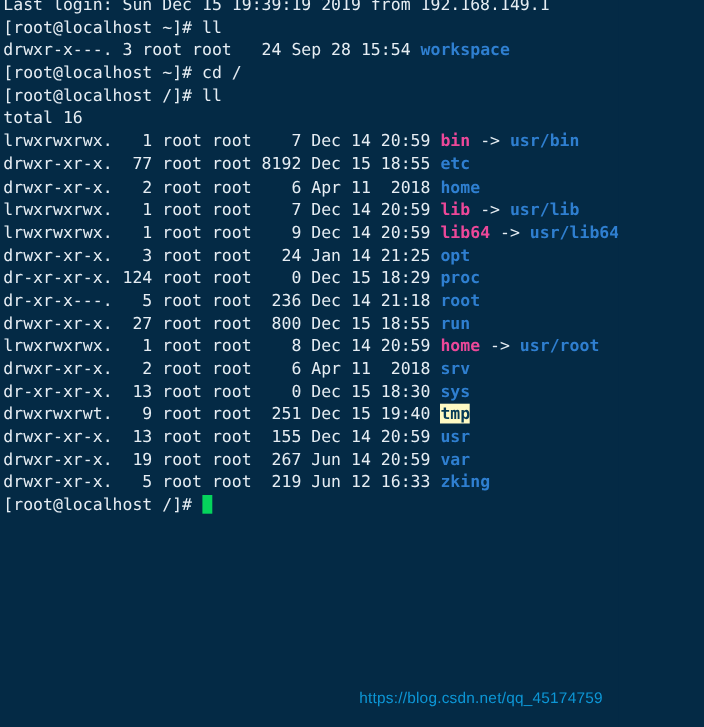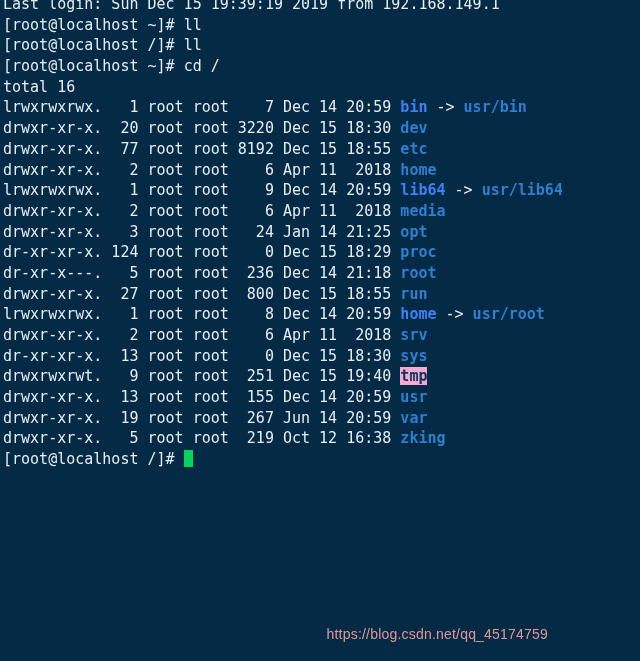--- a/index.html
+++ b/index.html
@@ -29,66 +29,66 @@
     padding: 0;
   }
   .line {
     white-space: pre;
     height: 20.7px;
     padding-left: 3px;
   }
   
   .c-default { color: #e6edf3; }
   .c-dir     { color: #2f7fd0; font-weight: bold; }
-  .c-link    { color: #3b82f6; font-weight: bold; }
-  .c-sticky  { color: #063a56; background: #f9a8d4; font-weight: bold; }
+  .c-link    { color: #ec4899; font-weight: bold; }
+  .c-sticky  { color: #063a56; background: #fef9c3; font-weight: bold; }
 
   .cursor {
     display: inline-block;
     width: 9.6px;
     height: 17px;
     background: #05d45c;
     vertical-align: -3px;
   }
 
   #watermark {
     position: absolute;
     right: 14px;
     bottom: 16px;
     font-family: "Liberation Sans", sans-serif;
     font-size: 14px;
-    color: #fca5a5;
+    color: #0ea5e9;
     opacity: 0.88;
     letter-spacing: 0.2px;
     white-space: nowrap;
   }
 </style>
 </head>
 <body>
 
 <div id="terminal">
   <div id="screen">
       <div class="line"><span class="c-default">Last login: Sun Dec 15 19:39:19 2019 from 192.168.149.1</span></div>
       <div class="line"><span class="c-default">[root@localhost ~]# </span><span class="c-default">ll</span></div>
+      <div class="line"><span class="c-default">drwxr-x---. 3 root root   24 Sep 28 15:54 </span><span class="c-dir">workspace</span></div>
+      <div class="line"><span class="c-default">[root@localhost ~]# </span><span class="c-default">cd /</span></div>
       <div class="line"><span class="c-default">[root@localhost /]# </span><span class="c-default">ll</span></div>
-      <div class="line"><span class="c-default">[root@localhost ~]# </span><span class="c-default">cd /</span></div>
       <div class="line"><span class="c-default">total 16</span></div>
       <div class="line"><span class="c-default">lrwxrwxrwx.   1 root root    7 Dec 14 20:59 </span><span class="c-link">bin</span><span class="c-default"> -&gt; </span><span class="c-dir">usr/bin</span></div>
-      <div class="line"><span class="c-default">drwxr-xr-x.  20 root root 3220 Dec 15 18:30 </span><span class="c-dir">dev</span></div>
       <div class="line"><span class="c-default">drwxr-xr-x.  77 root root 8192 Dec 15 18:55 </span><span class="c-dir">etc</span></div>
       <div class="line"><span class="c-default">drwxr-xr-x.   2 root root    6 Apr 11  2018 </span><span class="c-dir">home</span></div>
+      <div class="line"><span class="c-default">lrwxrwxrwx.   1 root root    7 Dec 14 20:59 </span><span class="c-link">lib</span><span class="c-default"> -&gt; </span><span class="c-dir">usr/lib</span></div>
       <div class="line"><span class="c-default">lrwxrwxrwx.   1 root root    9 Dec 14 20:59 </span><span class="c-link">lib64</span><span class="c-default"> -&gt; </span><span class="c-dir">usr/lib64</span></div>
-      <div class="line"><span class="c-default">drwxr-xr-x.   2 root root    6 Apr 11  2018 </span><span class="c-dir">media</span></div>
       <div class="line"><span class="c-default">drwxr-xr-x.   3 root root   24 Jan 14 21:25 </span><span class="c-dir">opt</span></div>
       <div class="line"><span class="c-default">dr-xr-xr-x. 124 root root    0 Dec 15 18:29 </span><span class="c-dir">proc</span></div>
       <div class="line"><span class="c-default">dr-xr-x---.   5 root root  236 Dec 14 21:18 </span><span class="c-dir">root</span></div>
       <div class="line"><span class="c-default">drwxr-xr-x.  27 root root  800 Dec 15 18:55 </span><span class="c-dir">run</span></div>
       <div class="line"><span class="c-default">lrwxrwxrwx.   1 root root    8 Dec 14 20:59 </span><span class="c-link">home</span><span class="c-default"> -&gt; </span><span class="c-dir">usr/root</span></div>
       <div class="line"><span class="c-default">drwxr-xr-x.   2 root root    6 Apr 11  2018 </span><span class="c-dir">srv</span></div>
       <div class="line"><span class="c-default">dr-xr-xr-x.  13 root root    0 Dec 15 18:30 </span><span class="c-dir">sys</span></div>
       <div class="line"><span class="c-default">drwxrwxrwt.   9 root root  251 Dec 15 19:40 </span><span class="c-sticky">tmp</span></div>
       <div class="line"><span class="c-default">drwxr-xr-x.  13 root root  155 Dec 14 20:59 </span><span class="c-dir">usr</span></div>
       <div class="line"><span class="c-default">drwxr-xr-x.  19 root root  267 Jun 14 20:59 </span><span class="c-dir">var</span></div>
-      <div class="line"><span class="c-default">drwxr-xr-x.   5 root root  219 Oct 12 16:38 </span><span class="c-dir">zking</span></div>
+      <div class="line"><span class="c-default">drwxr-xr-x.   5 root root  219 Jun 12 16:33 </span><span class="c-dir">zking</span></div>
       <div class="line"><span class="c-default">[root@localhost /]# </span><span class="cursor"></span></div>
     </div>
   <div id="watermark">https://blog.csdn.net/qq_45174759</div>
 </div>
 
 </body></html>

